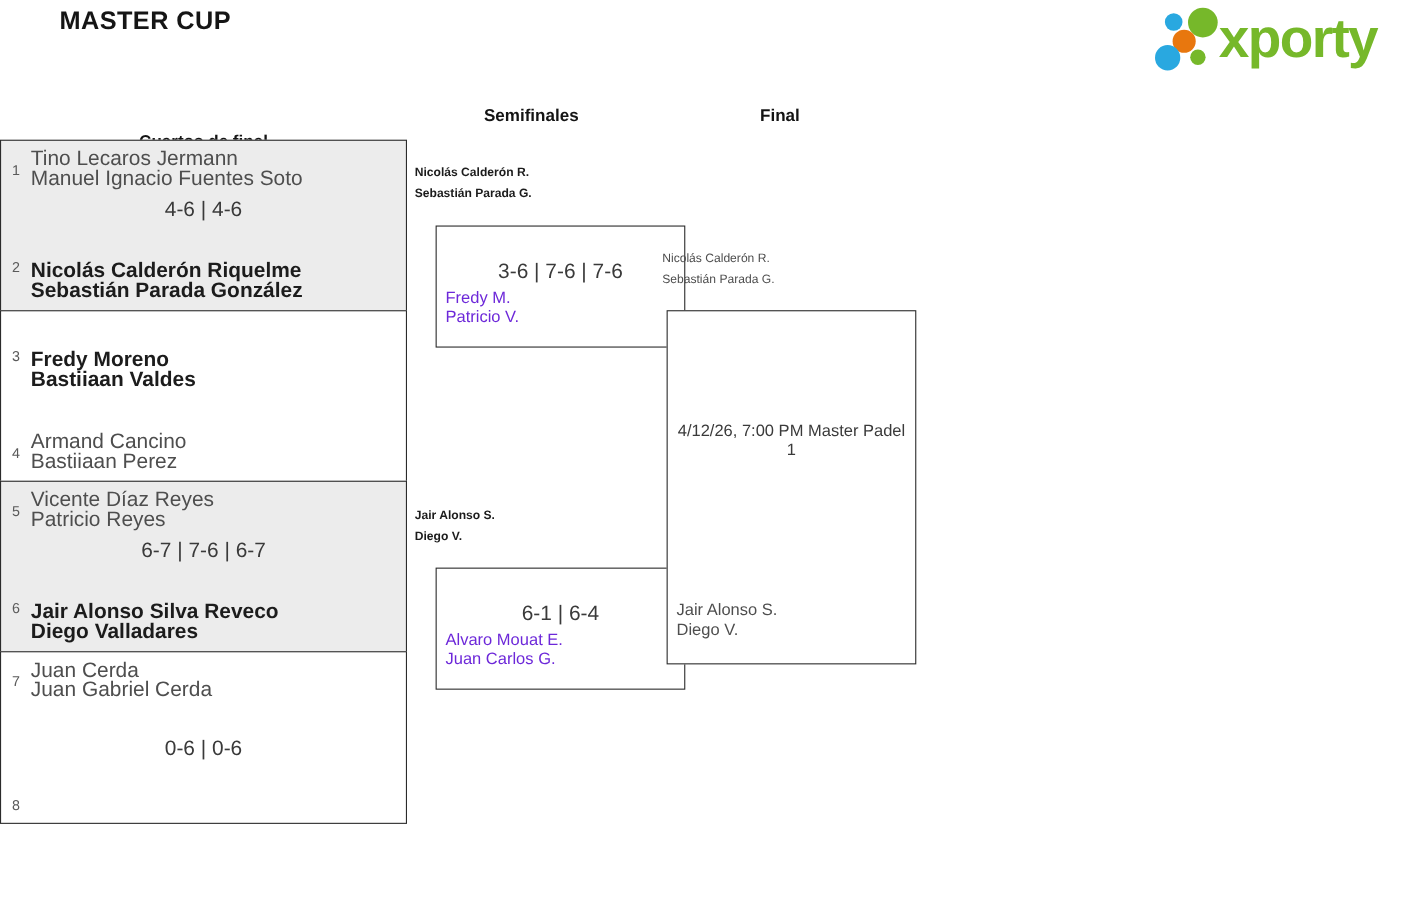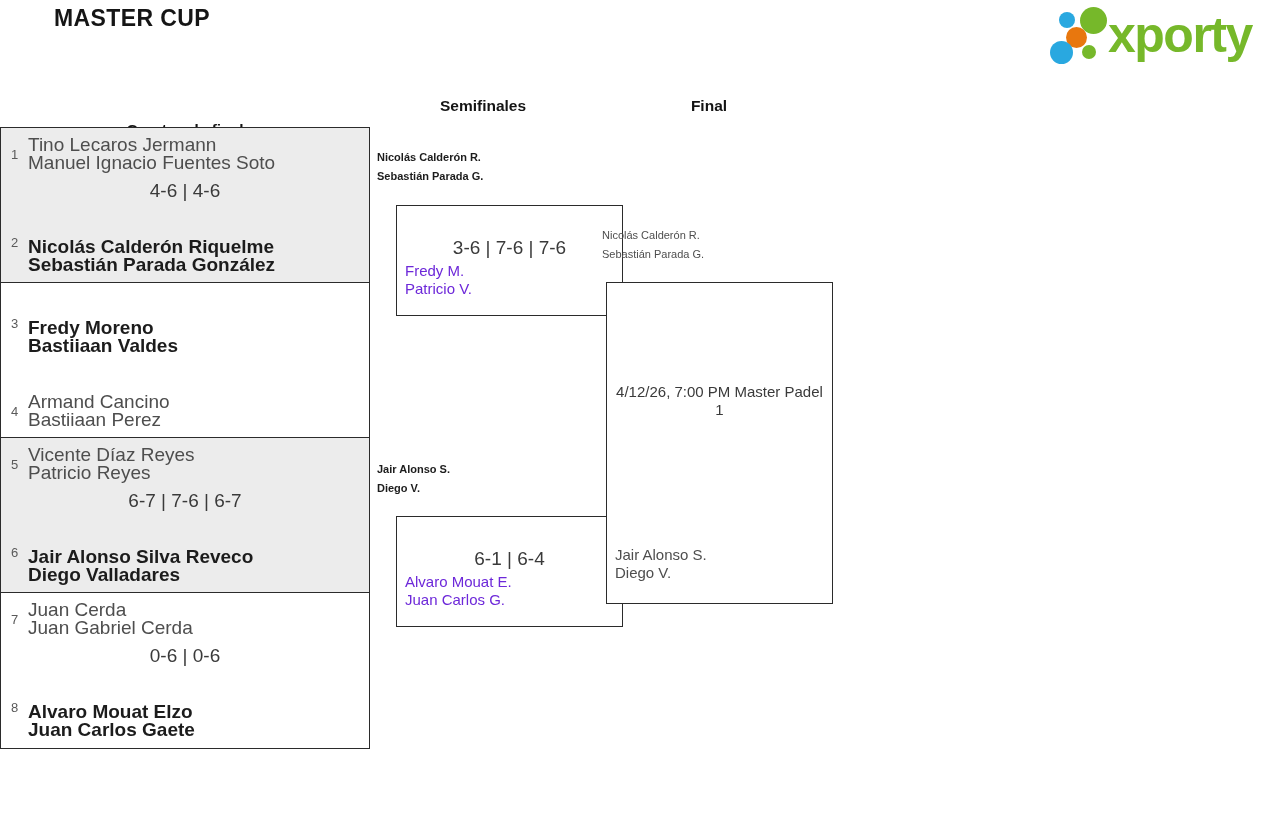--- a/index.html
+++ b/index.html
@@ -128,24 +128,20 @@
   <div class="team-row">
     <span class="seed">7</span>
     <div class="tname">
       <div>Juan Cerda</div>
       <div>Juan Gabriel Cerda</div>
     </div>
   </div>
   <div class="score">0-6 | 0-6</div>
   <div class="team-row winner">
     <span class="seed">8</span>
-    <div class="tname">
-      <div>Alvaro Mouat Elzo</div>
-      <div>Juan Carlos Gaete</div>
-    </div>
   </div>
 </div>
 
 <div class="toplabel winner" style="left:377px;top:148px;">
   <div>Nicolás Calderón R.</div>
   <div>Sebastián Parada G.</div>
 </div>
 <div class="match sf" style="top:205px;">
   <div class="score">3-6 | 7-6 | 7-6</div>
   <div class="bteam">

